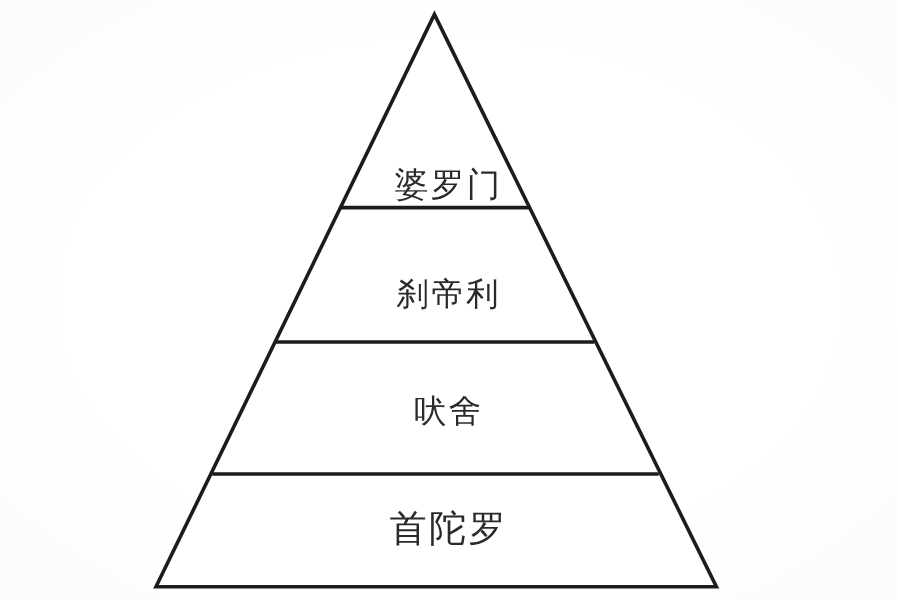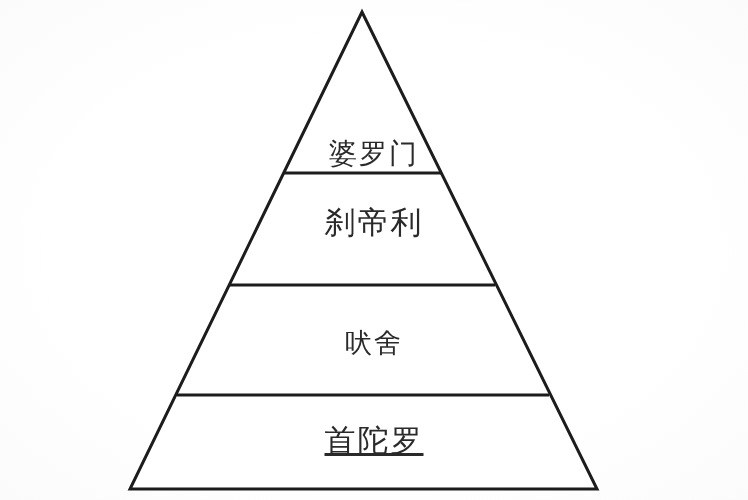--- a/index.html
+++ b/index.html
@@ -28,23 +28,23 @@
     left: 0;
     width: 748px;
     text-align: center;
     color: #2a2a2a;
     font-weight: 400;
     letter-spacing: 2px;
     line-height: 1;
     user-select: none;
   }
   .label-0 { top: 140px; font-size: 28px; }
-  .label-1 { top: 207px; font-size: 31px; }
+  .label-1 { top: 232px; font-size: 27px; }
   .label-2 { top: 330px; font-size: 27px; }
-  .label-3 { top: 425px; font-size: 31px; text-decoration: underline; }
+  .label-3 { top: 425px; font-size: 31px; }
 </style>
 </head>
 <body>
 
 <div class="stage">
 
   <svg width="748" height="500" viewBox="0 0 748 500">
 
     <polygon points="362,12 597,489 130,489" fill="#ffffff" stroke="#1c1c1c" stroke-width="3" stroke-linejoin="miter"></polygon>
 

